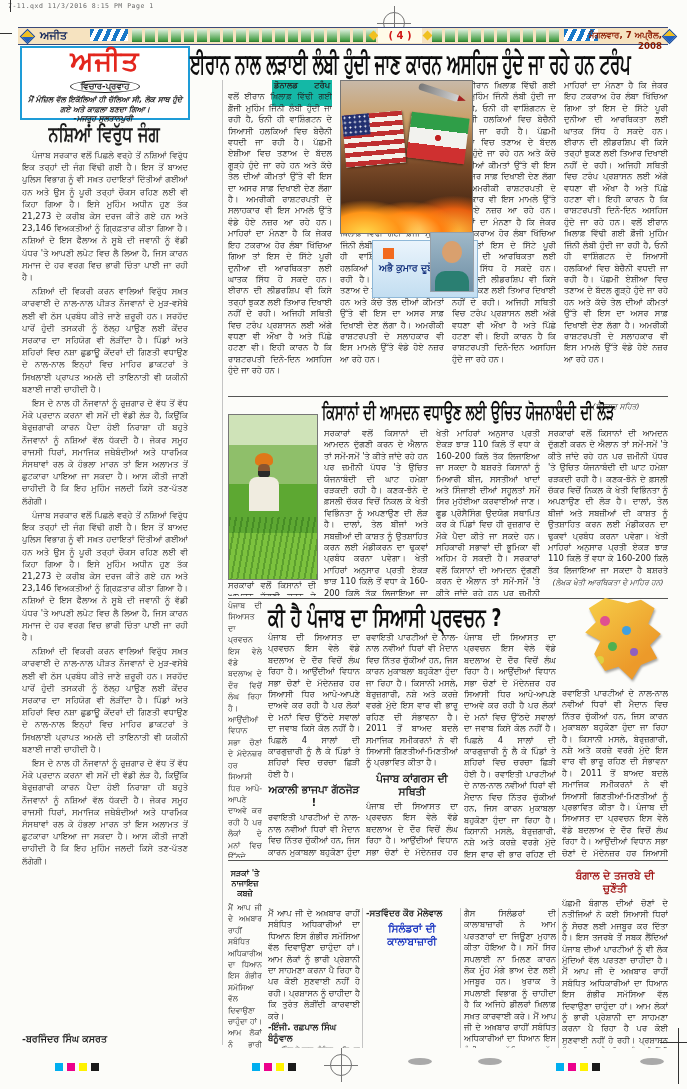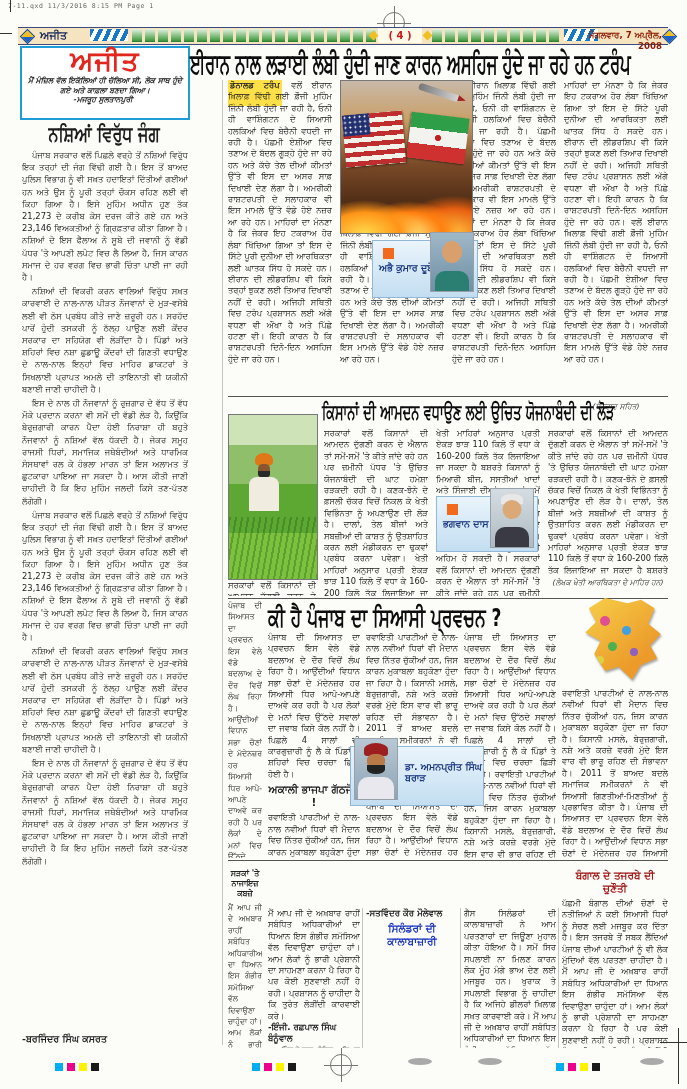--- a/index.html
+++ b/index.html
@@ -35,21 +35,21 @@
   .edhead{left:20px;top:121px;width:168px;text-align:center;font-size:16px;font-weight:900;transform:scale(1,1.3);transform-origin:center top;}
   .edbody{left:22px;top:149px;width:166px;height:883px;overflow:hidden;font-size:8.4px;line-height:12.2px;text-align:justify;}
   .edbody p{margin:0 0 2px;text-indent:10px;}
   .signature{left:22px;top:1033px;width:166px;font-size:9.5px;font-weight:bold;}
   
   .col{position:absolute;overflow:hidden;font-size:8.3px;line-height:11.4px;text-align:justify;color:#222;}
   .headline{position:absolute;font-weight:900;color:#0d0d0d;white-space:nowrap;}
   .h1t{font-size:17px;transform:scale(.97,1.62);transform-origin:left top;letter-spacing:-.3px;}
   .h2t{font-size:14px;transform:scale(.92,1.5);transform-origin:left top;}
   .h3t{font-size:18px;transform:scale(.95,1.42);transform-origin:left top;}
-  .leadword{font-weight:900;background:#fde047;padding:16px 2px;}
+  .leadword{font-weight:900;background:#14b8a6;padding:16px 2px;margin-left:44px;}
   .rule{background:#555;height:1px;}
   .vrule{background:#c4c4c4;width:1px;}
   .subhead{display:block;text-align:center;font-weight:bold;font-size:10.5px;line-height:13px;margin:3px 0;}
   .byline{display:block;text-align:left;font-weight:bold;font-size:8.6px;}
   .smalladdr{display:block;text-align:right;font-size:7px;color:#444;}
   .endnote{display:block;text-align:center;font-style:italic;font-size:7.6px;color:#333;}
   
   .acard{position:absolute;background:linear-gradient(180deg,#eaf4fc,#c3def1);border:1px solid #8fb8d8;}
   .acard .sq{width:11px;height:11px;background:#f26a1e;margin:7px 0 3px 10px;}
   .acard .aname{color:#16337e;font-weight:bold;font-size:9.5px;line-height:11px;padding-left:6px;width:58%;}
@@ -121,20 +121,21 @@
     <span class="pagenum">( 4 )</span>
     <span class="ydia" style="left:406px;"></span>
     <span class="tiles" style="left:414px;width:128px;"></span>
     <span class="bluestripes" style="left:546px;width:34px;"></span>
     <span class="dateline">ਮੰਗਲਵਾਰ, 7 ਅਪ੍ਰੈਲ, 2008</span>
     <span class="diamond" style="left:646px;top:3px;"></span>
   </div>
 
   <div class="abs mastbox">
     <div class="mastlogo">ਅਜੀਤ</div>
+    <div><span class="tagline">ਵਿਚਾਰ-ਪ੍ਰਵਾਹ</span></div>
     <div class="mquote">
       <span>ਮੈਂ ਮੰਜ਼ਿਲ ਵੱਲ ਇਕੱਲਿਆਂ ਹੀ ਚੱਲਿਆ ਸੀ, ਲੋਕ ਸਾਥ ਹੁੰਦੇ ਗਏ ਅਤੇ ਕਾਫ਼ਲਾ ਬਣਦਾ ਗਿਆ।</span>
       <span class="mauthor">-ਮਜਰੂਹ ਸੁਲਤਾਨਪੁਰੀ</span>
     </div>
   </div>
   <div class="abs edhead">ਨਸ਼ਿਆਂ ਵਿਰੁੱਧ ਜੰਗ</div>
   <div class="abs edbody">
     <p>ਪੰਜਾਬ ਸਰਕਾਰ ਵਲੋਂ ਪਿਛਲੇ ਵਰ੍ਹੇ ਤੋਂ ਨਸ਼ਿਆਂ ਵਿਰੁੱਧ ਇਕ ਤਰ੍ਹਾਂ ਦੀ ਜੰਗ ਵਿੱਢੀ ਗਈ ਹੈ। ਇਸ ਤੋਂ ਬਾਅਦ ਪੁਲਿਸ ਵਿਭਾਗ ਨੂੰ ਵੀ ਸਖ਼ਤ ਹਦਾਇਤਾਂ ਦਿੱਤੀਆਂ ਗਈਆਂ ਹਨ ਅਤੇ ਉਸ ਨੂੰ ਪੂਰੀ ਤਰ੍ਹਾਂ ਚੌਕਸ ਰਹਿਣ ਲਈ ਵੀ ਕਿਹਾ ਗਿਆ ਹੈ। ਇਸੇ ਮੁਹਿੰਮ ਅਧੀਨ ਹੁਣ ਤੱਕ 21,273 ਦੇ ਕਰੀਬ ਕੇਸ ਦਰਜ ਕੀਤੇ ਗਏ ਹਨ ਅਤੇ 23,146 ਵਿਅਕਤੀਆਂ ਨੂੰ ਗ੍ਰਿਫ਼ਤਾਰ ਕੀਤਾ ਗਿਆ ਹੈ। ਨਸ਼ਿਆਂ ਦੇ ਇਸ ਫੈਲਾਅ ਨੇ ਸੂਬੇ ਦੀ ਜਵਾਨੀ ਨੂੰ ਵੱਡੀ ਪੱਧਰ 'ਤੇ ਆਪਣੀ ਲਪੇਟ ਵਿਚ ਲੈ ਲਿਆ ਹੈ, ਜਿਸ ਕਾਰਨ ਸਮਾਜ ਦੇ ਹਰ ਵਰਗ ਵਿਚ ਭਾਰੀ ਚਿੰਤਾ ਪਾਈ ਜਾ ਰਹੀ ਹੈ।</p>
     <p>ਨਸ਼ਿਆਂ ਦੀ ਵਿਕਰੀ ਕਰਨ ਵਾਲਿਆਂ ਵਿਰੁੱਧ ਸਖ਼ਤ ਕਾਰਵਾਈ ਦੇ ਨਾਲ-ਨਾਲ ਪੀੜਤ ਨੌਜਵਾਨਾਂ ਦੇ ਮੁੜ-ਵਸੇਬੇ ਲਈ ਵੀ ਠੋਸ ਪ੍ਰਬੰਧ ਕੀਤੇ ਜਾਣੇ ਜ਼ਰੂਰੀ ਹਨ। ਸਰਹੱਦ ਪਾਰੋਂ ਹੁੰਦੀ ਤਸਕਰੀ ਨੂੰ ਠੱਲ੍ਹ ਪਾਉਣ ਲਈ ਕੇਂਦਰ ਸਰਕਾਰ ਦਾ ਸਹਿਯੋਗ ਵੀ ਲੋੜੀਂਦਾ ਹੈ। ਪਿੰਡਾਂ ਅਤੇ ਸ਼ਹਿਰਾਂ ਵਿਚ ਨਸ਼ਾ ਛੁਡਾਊ ਕੇਂਦਰਾਂ ਦੀ ਗਿਣਤੀ ਵਧਾਉਣ ਦੇ ਨਾਲ-ਨਾਲ ਇਨ੍ਹਾਂ ਵਿਚ ਮਾਹਿਰ ਡਾਕਟਰਾਂ ਤੇ ਸਿਖਲਾਈ ਪ੍ਰਾਪਤ ਅਮਲੇ ਦੀ ਤਾਇਨਾਤੀ ਵੀ ਯਕੀਨੀ ਬਣਾਈ ਜਾਣੀ ਚਾਹੀਦੀ ਹੈ।</p>
     <p>ਇਸ ਦੇ ਨਾਲ ਹੀ ਨੌਜਵਾਨਾਂ ਨੂੰ ਰੁਜ਼ਗਾਰ ਦੇ ਵੱਧ ਤੋਂ ਵੱਧ ਮੌਕੇ ਪ੍ਰਦਾਨ ਕਰਨਾ ਵੀ ਸਮੇਂ ਦੀ ਵੱਡੀ ਲੋੜ ਹੈ, ਕਿਉਂਕਿ ਬੇਰੁਜ਼ਗਾਰੀ ਕਾਰਨ ਪੈਦਾ ਹੋਈ ਨਿਰਾਸ਼ਾ ਹੀ ਬਹੁਤੇ ਨੌਜਵਾਨਾਂ ਨੂੰ ਨਸ਼ਿਆਂ ਵੱਲ ਧੱਕਦੀ ਹੈ। ਜੇਕਰ ਸਮੂਹ ਰਾਜਸੀ ਧਿਰਾਂ, ਸਮਾਜਿਕ ਜਥੇਬੰਦੀਆਂ ਅਤੇ ਧਾਰਮਿਕ ਸੰਸਥਾਵਾਂ ਰਲ ਕੇ ਹੰਭਲਾ ਮਾਰਨ ਤਾਂ ਇਸ ਅਲਾਮਤ ਤੋਂ ਛੁਟਕਾਰਾ ਪਾਇਆ ਜਾ ਸਕਦਾ ਹੈ। ਆਸ ਕੀਤੀ ਜਾਣੀ ਚਾਹੀਦੀ ਹੈ ਕਿ ਇਹ ਮੁਹਿੰਮ ਜਲਦੀ ਕਿਸੇ ਤਣ-ਪੱਤਣ ਲੱਗੇਗੀ।</p>
@@ -214,29 +215,20 @@
     <span>ਸਰਕਾਰਾਂ ਵਲੋਂ ਕਿਸਾਨਾਂ ਦੀ ਆਮਦਨ ਦੁੱਗਣੀ ਕਰਨ ਦੇ ਐਲਾਨ ਤਾਂ ਸਮੇਂ-ਸਮੇਂ 'ਤੇ ਕੀਤੇ ਜਾਂਦੇ ਰਹੇ ਹਨ ਪਰ ਜ਼ਮੀਨੀ ਪੱਧਰ 'ਤੇ ਉਚਿਤ ਯੋਜਨਾਬੰਦੀ ਦੀ ਘਾਟ ਹਮੇਸ਼ਾ ਰੜਕਦੀ ਰਹੀ ਹੈ। ਕਣਕ-ਝੋਨੇ ਦੇ ਫ਼ਸਲੀ ਚੱਕਰ ਵਿਚੋਂ ਨਿਕਲ ਕੇ ਖੇਤੀ ਵਿਭਿੰਨਤਾ ਨੂੰ ਅਪਣਾਉਣ ਦੀ ਲੋੜ ਹੈ। ਦਾਲਾਂ, ਤੇਲ ਬੀਜਾਂ ਅਤੇ ਸਬਜ਼ੀਆਂ ਦੀ ਕਾਸ਼ਤ ਨੂੰ ਉਤਸ਼ਾਹਿਤ ਕਰਨ ਲਈ ਮੰਡੀਕਰਨ ਦਾ ਢੁਕਵਾਂ ਪ੍ਰਬੰਧ ਕਰਨਾ ਪਵੇਗਾ।</span>
   </div>
   <div class="col" style="left:548px;top:428px;width:120px;height:148px;">
     <span>ਸਰਕਾਰਾਂ ਵਲੋਂ ਕਿਸਾਨਾਂ ਦੀ ਆਮਦਨ ਦੁੱਗਣੀ ਕਰਨ ਦੇ ਐਲਾਨ ਤਾਂ ਸਮੇਂ-ਸਮੇਂ 'ਤੇ ਕੀਤੇ ਜਾਂਦੇ ਰਹੇ ਹਨ ਪਰ ਜ਼ਮੀਨੀ ਪੱਧਰ 'ਤੇ ਉਚਿਤ ਯੋਜਨਾਬੰਦੀ ਦੀ ਘਾਟ ਹਮੇਸ਼ਾ ਰੜਕਦੀ ਰਹੀ ਹੈ। ਕਣਕ-ਝੋਨੇ ਦੇ ਫ਼ਸਲੀ ਚੱਕਰ ਵਿਚੋਂ ਨਿਕਲ ਕੇ ਖੇਤੀ ਵਿਭਿੰਨਤਾ ਨੂੰ ਅਪਣਾਉਣ ਦੀ ਲੋੜ ਹੈ। ਦਾਲਾਂ, ਤੇਲ ਬੀਜਾਂ ਅਤੇ ਸਬਜ਼ੀਆਂ ਦੀ ਕਾਸ਼ਤ ਨੂੰ ਉਤਸ਼ਾਹਿਤ ਕਰਨ ਲਈ ਮੰਡੀਕਰਨ ਦਾ ਢੁਕਵਾਂ ਪ੍ਰਬੰਧ ਕਰਨਾ ਪਵੇਗਾ।</span>
     <span>ਖੇਤੀ ਮਾਹਿਰਾਂ ਅਨੁਸਾਰ ਪ੍ਰਤੀ ਏਕੜ ਝਾੜ 110 ਕਿਲੋ ਤੋਂ ਵਧਾ ਕੇ 160-200 ਕਿਲੋ ਤੱਕ ਲਿਜਾਇਆ ਜਾ ਸਕਦਾ ਹੈ ਬਸ਼ਰਤੇ ਕਿਸਾਨਾਂ ਨੂੰ ਮਿਆਰੀ ਬੀਜ, ਸਸਤੀਆਂ ਖਾਦਾਂ ਅਤੇ ਸਿੰਜਾਈ ਦੀਆਂ ਸਹੂਲਤਾਂ ਸਮੇਂ ਸਿਰ ਮੁਹੱਈਆ ਕਰਵਾਈਆਂ ਜਾਣ। ਫੂਡ ਪ੍ਰੋਸੈਸਿੰਗ ਉਦਯੋਗ ਸਥਾਪਿਤ ਕਰ ਕੇ ਪਿੰਡਾਂ ਵਿਚ ਹੀ ਰੁਜ਼ਗਾਰ ਦੇ ਮੌਕੇ ਪੈਦਾ ਕੀਤੇ ਜਾ ਸਕਦੇ ਹਨ। ਸਹਿਕਾਰੀ ਸਭਾਵਾਂ ਦੀ ਭੂਮਿਕਾ ਵੀ ਅਹਿਮ ਹੋ ਸਕਦੀ ਹੈ।</span>
   </div>
   <div class="abs" style="left:548px;top:578px;width:120px;">
     <span class="endnote">(ਲੇਖਕ ਖੇਤੀ ਆਰਥਿਕਤਾ ਦੇ ਮਾਹਿਰ ਹਨ)</span>
   </div>
 
-  <div class="acard" style="left:436px;top:496px;width:100px;height:54px;">
-    <div class="sq"></div>
-    <div class="aname">ਭਗਵਾਨ ਦਾਸ</div>
-    <div class="pframe pf-r bg2">
-      <span class="face-head" style="top:5px;width:22px;height:10px;border-radius:50% 50% 0 0;background:#e8e8e8;"></span>
-      <span class="face-head" style="top:11px;width:19px;height:19px;border-radius:50%;background:#dca876;"></span>
-      <span class="face-head" style="bottom:0;width:34px;height:20px;border-radius:10px 10px 0 0;background:#3a3a44;"></span>
-    </div>
-  </div>
 
   <div class="abs rule" style="left:228px;top:598px;width:440px;"></div>
 
   <div class="headline h3t" style="left:268px;top:602px;">ਕੀ ਹੈ ਪੰਜਾਬ ਦਾ ਸਿਆਸੀ ਪ੍ਰਵਚਨ ?</div>
 
   <div class="abs mapart">
     <div class="mapshape">
       <i style="left:22px;top:18px;width:10px;height:10px;background:#e05090;"></i>
       <i style="left:44px;top:28px;width:9px;height:9px;background:#40a0e0;"></i>
       <i style="left:30px;top:44px;width:9px;height:9px;background:#50b050;"></i>
@@ -260,29 +252,20 @@
   </div>
   <div class="col" style="left:464px;top:632px;width:92px;height:226px;">
     <span>ਪੰਜਾਬ ਦੀ ਸਿਆਸਤ ਦਾ ਪ੍ਰਵਚਨ ਇਸ ਵੇਲੇ ਵੱਡੇ ਬਦਲਾਅ ਦੇ ਦੌਰ ਵਿਚੋਂ ਲੰਘ ਰਿਹਾ ਹੈ। ਆਉਂਦੀਆਂ ਵਿਧਾਨ ਸਭਾ ਚੋਣਾਂ ਦੇ ਮੱਦੇਨਜ਼ਰ ਹਰ ਸਿਆਸੀ ਧਿਰ ਆਪੋ-ਆਪਣੇ ਦਾਅਵੇ ਕਰ ਰਹੀ ਹੈ ਪਰ ਲੋਕਾਂ ਦੇ ਮਨਾਂ ਵਿਚ ਉੱਠਦੇ ਸਵਾਲਾਂ ਦਾ ਜਵਾਬ ਕਿਸੇ ਕੋਲ ਨਹੀਂ ਹੈ। ਪਿਛਲੇ 4 ਸਾਲਾਂ ਦੀ ਕਾਰਗੁਜ਼ਾਰੀ ਨੂੰ ਲੈ ਕੇ ਪਿੰਡਾਂ ਤੇ ਸ਼ਹਿਰਾਂ ਵਿਚ ਚਰਚਾ ਛਿੜੀ ਹੋਈ ਹੈ।</span>
     <span>ਰਵਾਇਤੀ ਪਾਰਟੀਆਂ ਦੇ ਨਾਲ-ਨਾਲ ਨਵੀਆਂ ਧਿਰਾਂ ਵੀ ਮੈਦਾਨ ਵਿਚ ਨਿੱਤਰ ਚੁੱਕੀਆਂ ਹਨ, ਜਿਸ ਕਾਰਨ ਮੁਕਾਬਲਾ ਬਹੁਕੋਣਾ ਹੁੰਦਾ ਜਾ ਰਿਹਾ ਹੈ। ਕਿਸਾਨੀ ਮਸਲੇ, ਬੇਰੁਜ਼ਗਾਰੀ, ਨਸ਼ੇ ਅਤੇ ਕਰਜ਼ੇ ਵਰਗੇ ਮੁੱਦੇ ਇਸ ਵਾਰ ਵੀ ਭਾਰੂ ਰਹਿਣ ਦੀ ਸੰਭਾਵਨਾ ਹੈ। 2011 ਤੋਂ ਬਾਅਦ ਬਦਲੇ ਸਮਾਜਿਕ ਸਮੀਕਰਨਾਂ ਨੇ ਵੀ ਸਿਆਸੀ ਗਿਣਤੀਆਂ-ਮਿਣਤੀਆਂ ਨੂੰ ਪ੍ਰਭਾਵਿਤ ਕੀਤਾ ਹੈ।</span>
   </div>
   <div class="col" style="left:562px;top:688px;width:106px;height:170px;">
     <span>ਰਵਾਇਤੀ ਪਾਰਟੀਆਂ ਦੇ ਨਾਲ-ਨਾਲ ਨਵੀਆਂ ਧਿਰਾਂ ਵੀ ਮੈਦਾਨ ਵਿਚ ਨਿੱਤਰ ਚੁੱਕੀਆਂ ਹਨ, ਜਿਸ ਕਾਰਨ ਮੁਕਾਬਲਾ ਬਹੁਕੋਣਾ ਹੁੰਦਾ ਜਾ ਰਿਹਾ ਹੈ। ਕਿਸਾਨੀ ਮਸਲੇ, ਬੇਰੁਜ਼ਗਾਰੀ, ਨਸ਼ੇ ਅਤੇ ਕਰਜ਼ੇ ਵਰਗੇ ਮੁੱਦੇ ਇਸ ਵਾਰ ਵੀ ਭਾਰੂ ਰਹਿਣ ਦੀ ਸੰਭਾਵਨਾ ਹੈ। 2011 ਤੋਂ ਬਾਅਦ ਬਦਲੇ ਸਮਾਜਿਕ ਸਮੀਕਰਨਾਂ ਨੇ ਵੀ ਸਿਆਸੀ ਗਿਣਤੀਆਂ-ਮਿਣਤੀਆਂ ਨੂੰ ਪ੍ਰਭਾਵਿਤ ਕੀਤਾ ਹੈ।</span>
     <span>ਪੰਜਾਬ ਦੀ ਸਿਆਸਤ ਦਾ ਪ੍ਰਵਚਨ ਇਸ ਵੇਲੇ ਵੱਡੇ ਬਦਲਾਅ ਦੇ ਦੌਰ ਵਿਚੋਂ ਲੰਘ ਰਿਹਾ ਹੈ। ਆਉਂਦੀਆਂ ਵਿਧਾਨ ਸਭਾ ਚੋਣਾਂ ਦੇ ਮੱਦੇਨਜ਼ਰ ਹਰ ਸਿਆਸੀ ਧਿਰ ਆਪੋ-ਆਪਣੇ ਦਾਅਵੇ ਕਰ ਰਹੀ ਹੈ ਪਰ ਲੋਕਾਂ ਦੇ ਮਨਾਂ ਵਿਚ ਉੱਠਦੇ ਸਵਾਲਾਂ ਦਾ ਜਵਾਬ ਕਿਸੇ ਕੋਲ ਨਹੀਂ ਹੈ। ਪਿਛਲੇ 4 ਸਾਲਾਂ ਦੀ ਕਾਰਗੁਜ਼ਾਰੀ ਨੂੰ ਲੈ ਕੇ ਪਿੰਡਾਂ ਤੇ ਸ਼ਹਿਰਾਂ ਵਿਚ ਚਰਚਾ ਛਿੜੀ ਹੋਈ ਹੈ।</span>
   </div>
 
-  <div class="acard" style="left:350px;top:746px;width:132px;height:58px;">
-    <div class="pframe pf-l bg3">
-      <span class="face-head" style="top:4px;width:24px;height:13px;border-radius:50% 50% 20% 20%;background:#9c2020;"></span>
-      <span class="face-head" style="top:15px;width:18px;height:14px;border-radius:40%;background:#b97a48;"></span>
-      <span class="face-head" style="top:26px;width:18px;height:9px;border-radius:0 0 50% 50%;background:#222;"></span>
-      <span class="face-head" style="bottom:0;width:36px;height:22px;border-radius:10px 10px 0 0;background:#e8e8ee;"></span>
-    </div>
-    <div class="aname" style="margin-left:48px;padding-top:14px;width:auto;">ਡਾ. ਅਮਨਪ੍ਰੀਤ ਸਿੰਘ ਬਰਾੜ</div>
-  </div>
 
   <div class="abs rule" style="left:228px;top:860px;width:440px;"></div>
 
 
   <div class="col" style="left:228px;top:866px;width:34px;height:182px;font-size:7.6px;">
     <span class="subhead" style="font-size:8px;line-height:10px;">ਸੜਕਾਂ 'ਤੇ ਨਾਜਾਇਜ਼ ਕਬਜ਼ੇ</span>
     <span>ਮੈਂ ਆਪ ਜੀ ਦੇ ਅਖ਼ਬਾਰ ਰਾਹੀਂ ਸਬੰਧਿਤ ਅਧਿਕਾਰੀਆਂ ਦਾ ਧਿਆਨ ਇਸ ਗੰਭੀਰ ਸਮੱਸਿਆ ਵੱਲ ਦਿਵਾਉਣਾ ਚਾਹੁੰਦਾ ਹਾਂ। ਆਮ ਲੋਕਾਂ ਨੂੰ ਭਾਰੀ ਪ੍ਰੇਸ਼ਾਨੀ ਦਾ ਸਾਹਮਣਾ ਕਰਨਾ ਪੈ ਰਿਹਾ ਹੈ ਪਰ ਕੋਈ ਸੁਣਵਾਈ ਨਹੀਂ ਹੋ ਰਹੀ। ਪ੍ਰਸ਼ਾਸਨ ਨੂੰ ਚਾਹੀਦਾ ਹੈ ਕਿ ਤੁਰੰਤ ਲੋੜੀਂਦੀ ਕਾਰਵਾਈ ਕਰੇ।</span>
   </div>
 
   <div class="col" style="left:268px;top:908px;width:92px;height:140px;">

